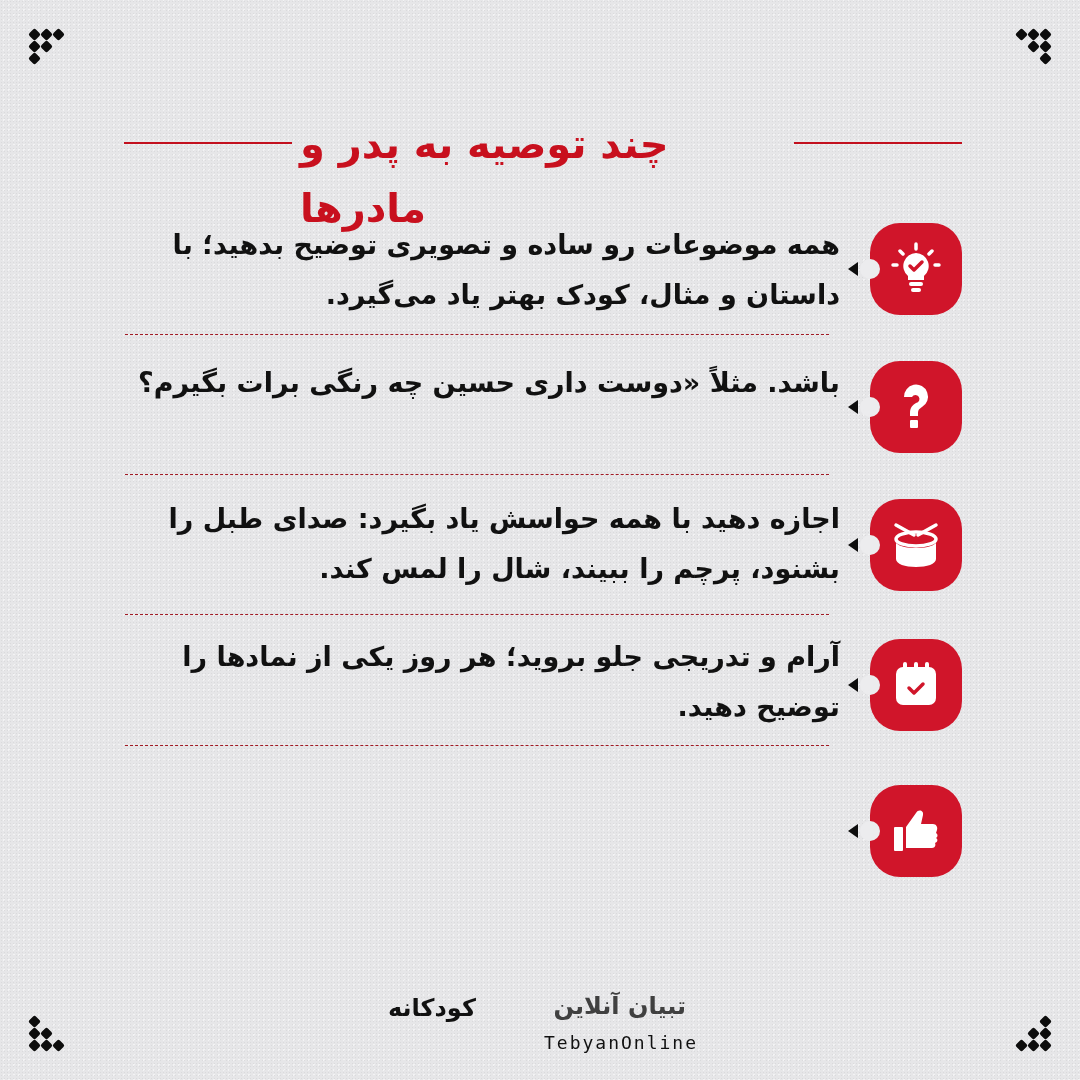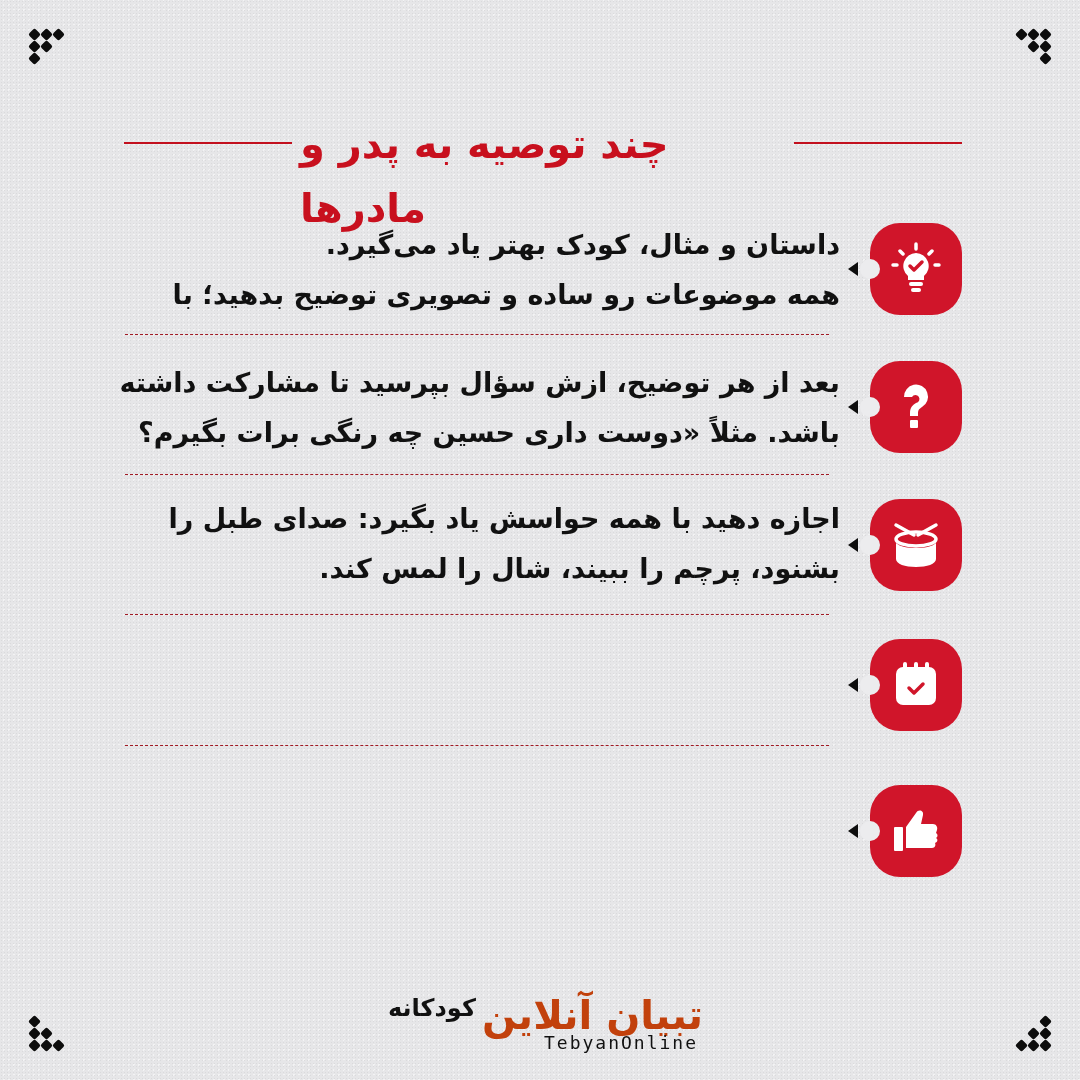--- a/index.html
+++ b/index.html
@@ -61,22 +61,22 @@
   }
   .honor { font-size: 13px; font-weight: normal; vertical-align: super; margin-right: 4px; }
 
   .divider {
     position: absolute; left: 125px; width: 704px; height: 0;
     border-top: 1.5px dashed #a01a24;
   }
 
   .footer { position: absolute; left: 380px; top: 990px; width: 330px; height: 70px; direction: rtl; }
   .brand-fa {
-    position: absolute; right: 7px; top: 2px; font-family: "DejaVu Sans", sans-serif; font-weight: bold;
-    font-size: 40px; color: #c2410c; white-space: nowrap;
+    position: absolute; right: 24px; top: 2px; font-family: "DejaVu Sans", sans-serif; font-weight: bold;
+    font-size: 24px; color: #404040; white-space: nowrap;
   }
   .brand-kids {
     position: absolute; left: 8px; top: 4px; font-family: "DejaVu Sans", sans-serif; font-weight: bold;
     font-size: 24px; color: #111; white-space: nowrap;
   }
   .brand-en {
     position: absolute; right: 12px; top: 42px; direction: ltr;
     font-family: "DejaVu Sans Mono", monospace; font-size: 18px; letter-spacing: 2px; color: #111;
   }
 </style>
@@ -134,38 +134,37 @@
       </g>
       <path d="M28 12 a13 13 0 0 1 8 23 l0 4 h-16 l0 -4 a13 13 0 0 1 8 -23z" fill="#fff"></path>
       <rect x="21" y="41" width="14" height="4" rx="2" fill="#fff"></rect>
       <rect x="23" y="47" width="10" height="4" rx="2" fill="#fff"></rect>
       <path d="M22 25 l4 4 l8 -8" stroke="#d0152a" stroke-width="3.5" fill="none" stroke-linecap="round" stroke-linejoin="round"></path>
     </svg>
   </div>
   <div class="notch" style="top:44px;"></div>
   <div class="pointer" style="top:47px;"></div>
   <div class="text" style="top:5px;">
+    <p>همه موضوعات رو ساده و تصویری توضیح بدهید؛ با</p>
     <p>داستان و مثال، کودک بهتر یاد می‌گیرد.</p>
-    <p>همه موضوعات رو ساده و تصویری توضیح بدهید؛ با</p>
   </div>
 </div>
 
 <div class="divider" style="top:334px;"></div>
 
 <div class="item" style="top:355px;height:110px;">
   <div class="icon-box" style="top:6px;">
     <svg viewBox="0 0 56 56">
       <path d="M16 18 a12 12 0 1 1 18 10 c-3 2 -4 3 -4 7 v2 h-8 v-3 c0 -6 3 -8 6 -10 a4 4 0 1 0 -4 -6z" fill="#fff"></path>
       <rect x="22" y="41" width="8" height="8" rx="1" fill="#fff"></rect>
     </svg>
   </div>
   <div class="notch" style="top:42px;"></div>
   <div class="pointer" style="top:45px;"></div>
   <div class="text" style="top:3px;">
-    <p>بعد از هر توضیح، ازش سؤال بپرسید تا مشارکت داشته</p>
     <p>باشد. مثلاً «دوست داری حسین چه رنگی برات بگیرم؟</p>
   </div>
 </div>
 
 <div class="divider" style="top:474px;"></div>
 
 <div class="item" style="top:492px;height:110px;">
   <div class="icon-box" style="top:7px;">
     <svg viewBox="0 0 56 56">
       <g stroke="#fff" stroke-width="3.5" stroke-linecap="round">
@@ -191,20 +190,24 @@
     <svg viewBox="0 0 56 56">
       <rect x="8" y="10" width="40" height="38" rx="7" fill="#fff"></rect>
       <rect x="15" y="5" width="4" height="9" rx="2" fill="#fff"></rect>
       <rect x="26" y="5" width="4" height="9" rx="2" fill="#fff"></rect>
       <rect x="37" y="5" width="4" height="9" rx="2" fill="#fff"></rect>
       <path d="M21 31 l5 5 l9 -9" stroke="#d0152a" stroke-width="3.5" fill="none" stroke-linecap="round" stroke-linejoin="round"></path>
     </svg>
   </div>
   <div class="notch" style="top:43px;"></div>
   <div class="pointer" style="top:46px;"></div>
+  <div class="text" style="top:0px;">
+    <p>آرام و تدریجی جلو بروید؛ هر روز یکی از نمادها را</p>
+    <p>توضیح دهید.</p>
+  </div>
 </div>
 
 <div class="divider" style="top:745px;"></div>
 
 <div class="item" style="top:765px;height:150px;">
   <div class="icon-box" style="top:20px;">
     <svg viewBox="0 0 56 56">
       <rect x="6" y="24" width="9" height="24" rx="1" fill="#fff"></rect>
       <path d="M18 24 l10 -14 c2 -4 8 -3 7 2 l-2 9 h12 c3 0 5 3 4 6 l-1 3 c2 1 2 4 0 5 c2 1 2 4 -1 5 c1 2 0 5 -3 5 h-26z" fill="#fff"></path>
     </svg>

